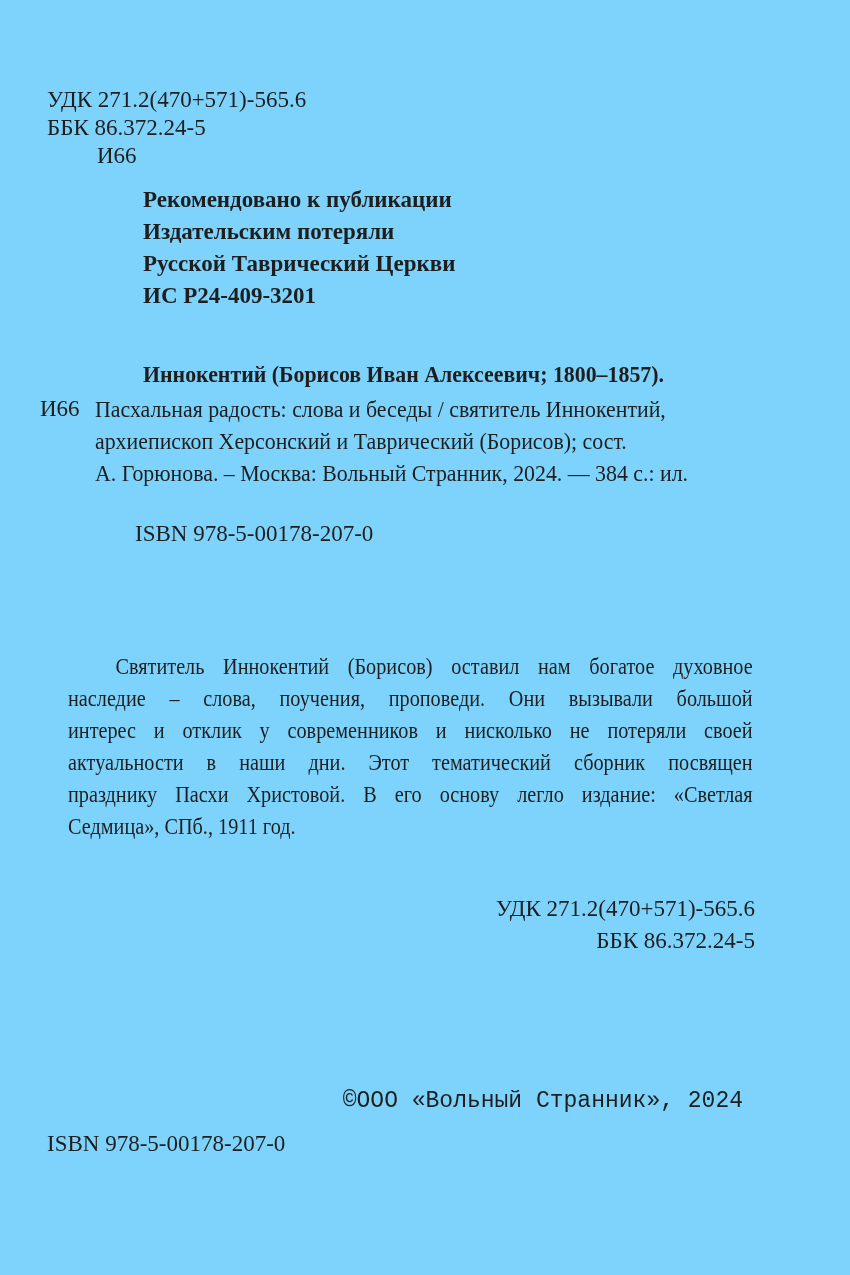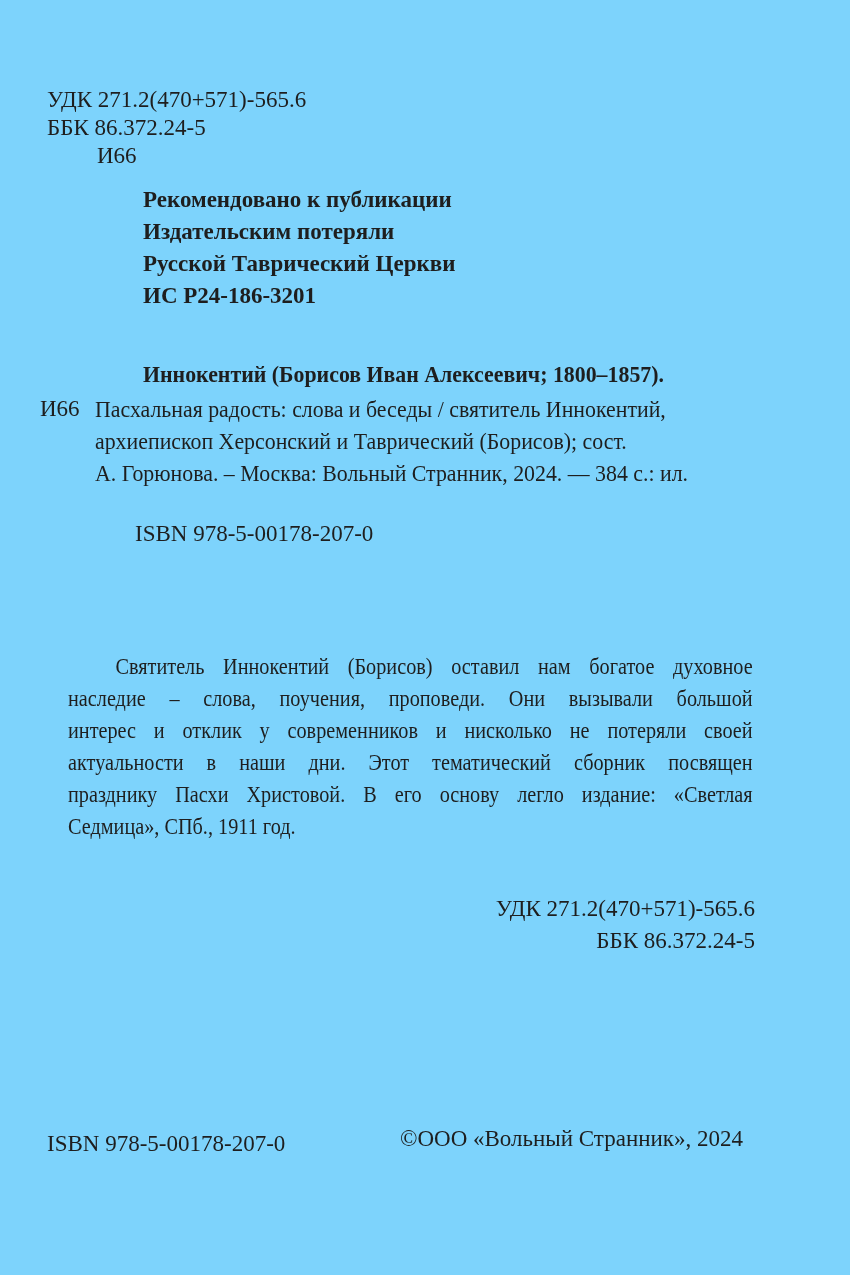--- a/index.html
+++ b/index.html
@@ -90,39 +90,40 @@
     text-align: right;
   }
 
   
   .footer-isbn {
     left: 47px;
     top: 1131px;
   }
   .footer-copyright {
     right: 107px;
-    top: 1126px;
+    top: 1088px;
+    font-family: Liberation Mono, monospace;
   }
 </style>
 </head>
 <body>
 
 <div class="page">
 
   <div class="abs codes-top">
     <div class="nowrap">УДК 271.2(470+571)-565.6</div>
     <div class="nowrap">ББК 86.372.24-5</div>
     <div class="nowrap sign">И66</div>
   </div>
 
   <div class="abs approval">
     <div class="nowrap">Рекомендовано к публикации</div>
     <div class="nowrap">Издательским потеряли</div>
     <div class="nowrap">Русской Таврический Церкви</div>
-    <div class="nowrap">ИС Р24-186-3201</div>
+    <div class="nowrap">ИС Р24-409-3201</div>
   </div>
 
   <div class="abs nowrap bib-heading">Иннокентий (Борисов Иван Алексеевич; 1800–1857).</div>
   <div class="abs nowrap bib-sign">И66</div>
   <div class="abs bib-desc">
     <div class="nowrap">Пасхальная радость: слова и беседы / святитель Иннокентий,</div>
     <div class="nowrap">архиепископ Херсонский и Таврический (Борисов); сост.</div>
     <div class="nowrap">А. Горюнова. – Москва: Вольный Странник, 2024. — 384 с.: ил.</div>
   </div>
 

